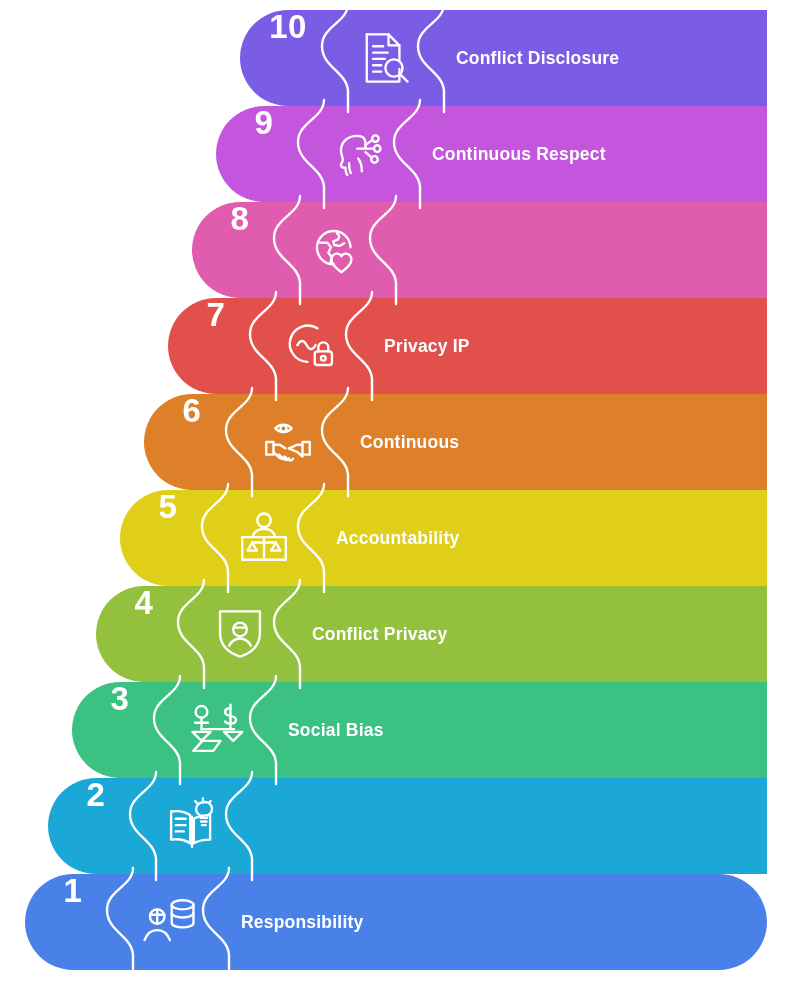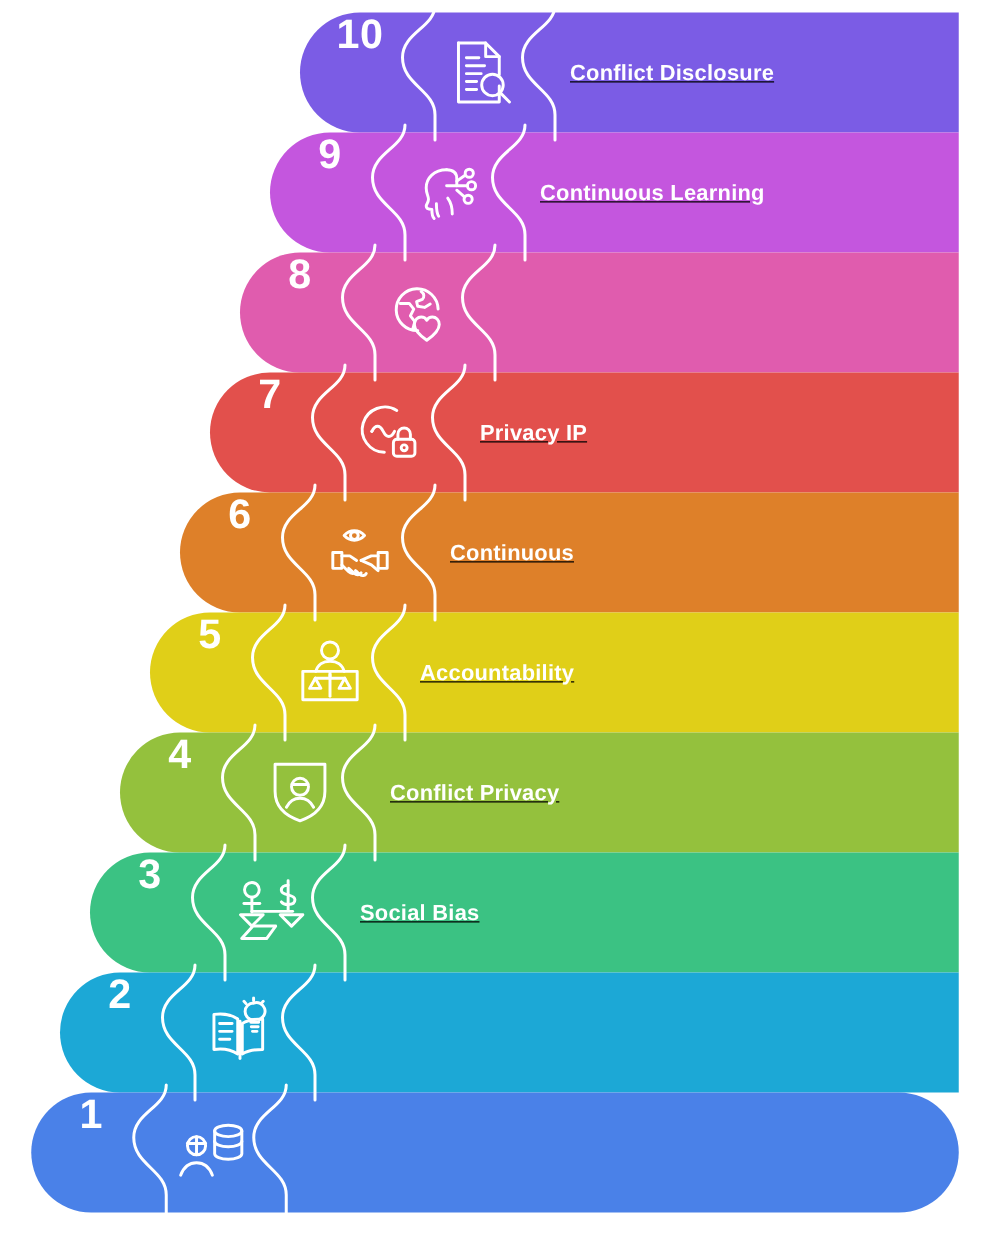--- a/index.html
+++ b/index.html
@@ -52,21 +52,20 @@
     justify-content: center;
   }
   .icon-zone svg { display: block; }
   .label-zone {
     position: relative;
     flex: 1 1 auto;
     height: 116px;
     display: flex;
     align-items: center;
     padding-left: 24px;
-    text-decoration: underline;
   }
   .label-text {
     color: #ffffff;
     font-weight: bold;
     font-size: 17.5px;
     letter-spacing: 0.2px;
     white-space: nowrap;
     user-select: none;
   }
   
@@ -129,21 +128,21 @@
       <path d="M29 12 c6 0 9 3 9 8 v6 h-9"></path>
       <path d="M30 37 c3 4 4 8 4 14"></path>
       <path d="M38 22 l7 -5 M38 26 h9 M38 30 l7 6"></path>
       <circle cx="49" cy="15" r="3.6"></circle>
       <circle cx="51" cy="26" r="3.6"></circle>
       <circle cx="48" cy="38" r="3.6"></circle>
     </svg>
         </span>
       </div>
       <div class="label-zone">
-        <span class="label-text">Continuous Learning</span>
+        <span class="label-text">Continuous Respect</span>
       </div>
       <div class="divider d1">
   <svg width="44" height="104" viewBox="0 0 44 104" fill="none" stroke="#ffffff" stroke-width="2.4" stroke-linecap="round">
     <path d="M34 -2 C34 16 8 20 8 40 C8 62 34 66 34 86 C34 96 34 100 34 106"></path>
   </svg>
       </div>
       <div class="divider d2">
   <svg width="44" height="104" viewBox="0 0 44 104" fill="none" stroke="#ffffff" stroke-width="2.4" stroke-linecap="round">
     <path d="M34 -2 C34 16 8 20 8 40 C8 62 34 66 34 86 C34 96 34 100 34 106"></path>
   </svg>
@@ -373,20 +372,23 @@
       <circle cx="20" cy="26" r="8"></circle>
       <path d="M12 24 h16"></path>
       <path d="M20 18 v16"></path>
       <path d="M6 52 c3 -8 8 -11 14 -11 s11 3 14 11"></path>
       <ellipse cx="48" cy="13" rx="12" ry="5"></ellipse>
       <path d="M36 13 v20 c0 2.8 5.4 5 12 5 s12 -2.2 12 -5 V13"></path>
       <path d="M36 22 c0 2.8 5.4 5 12 5 s12 -2.2 12 -5"></path>
     </svg>
         </span>
       </div>
+      <div class="label-zone">
+        <span class="label-text">Responsibility</span>
+      </div>
       <div class="divider d1">
   <svg width="44" height="104" viewBox="0 0 44 104" fill="none" stroke="#ffffff" stroke-width="2.4" stroke-linecap="round">
     <path d="M34 -2 C34 16 8 20 8 40 C8 62 34 66 34 86 C34 96 34 100 34 106"></path>
   </svg>
       </div>
       <div class="divider d2">
   <svg width="44" height="104" viewBox="0 0 44 104" fill="none" stroke="#ffffff" stroke-width="2.4" stroke-linecap="round">
     <path d="M34 -2 C34 16 8 20 8 40 C8 62 34 66 34 86 C34 96 34 100 34 106"></path>
   </svg>
       </div>

